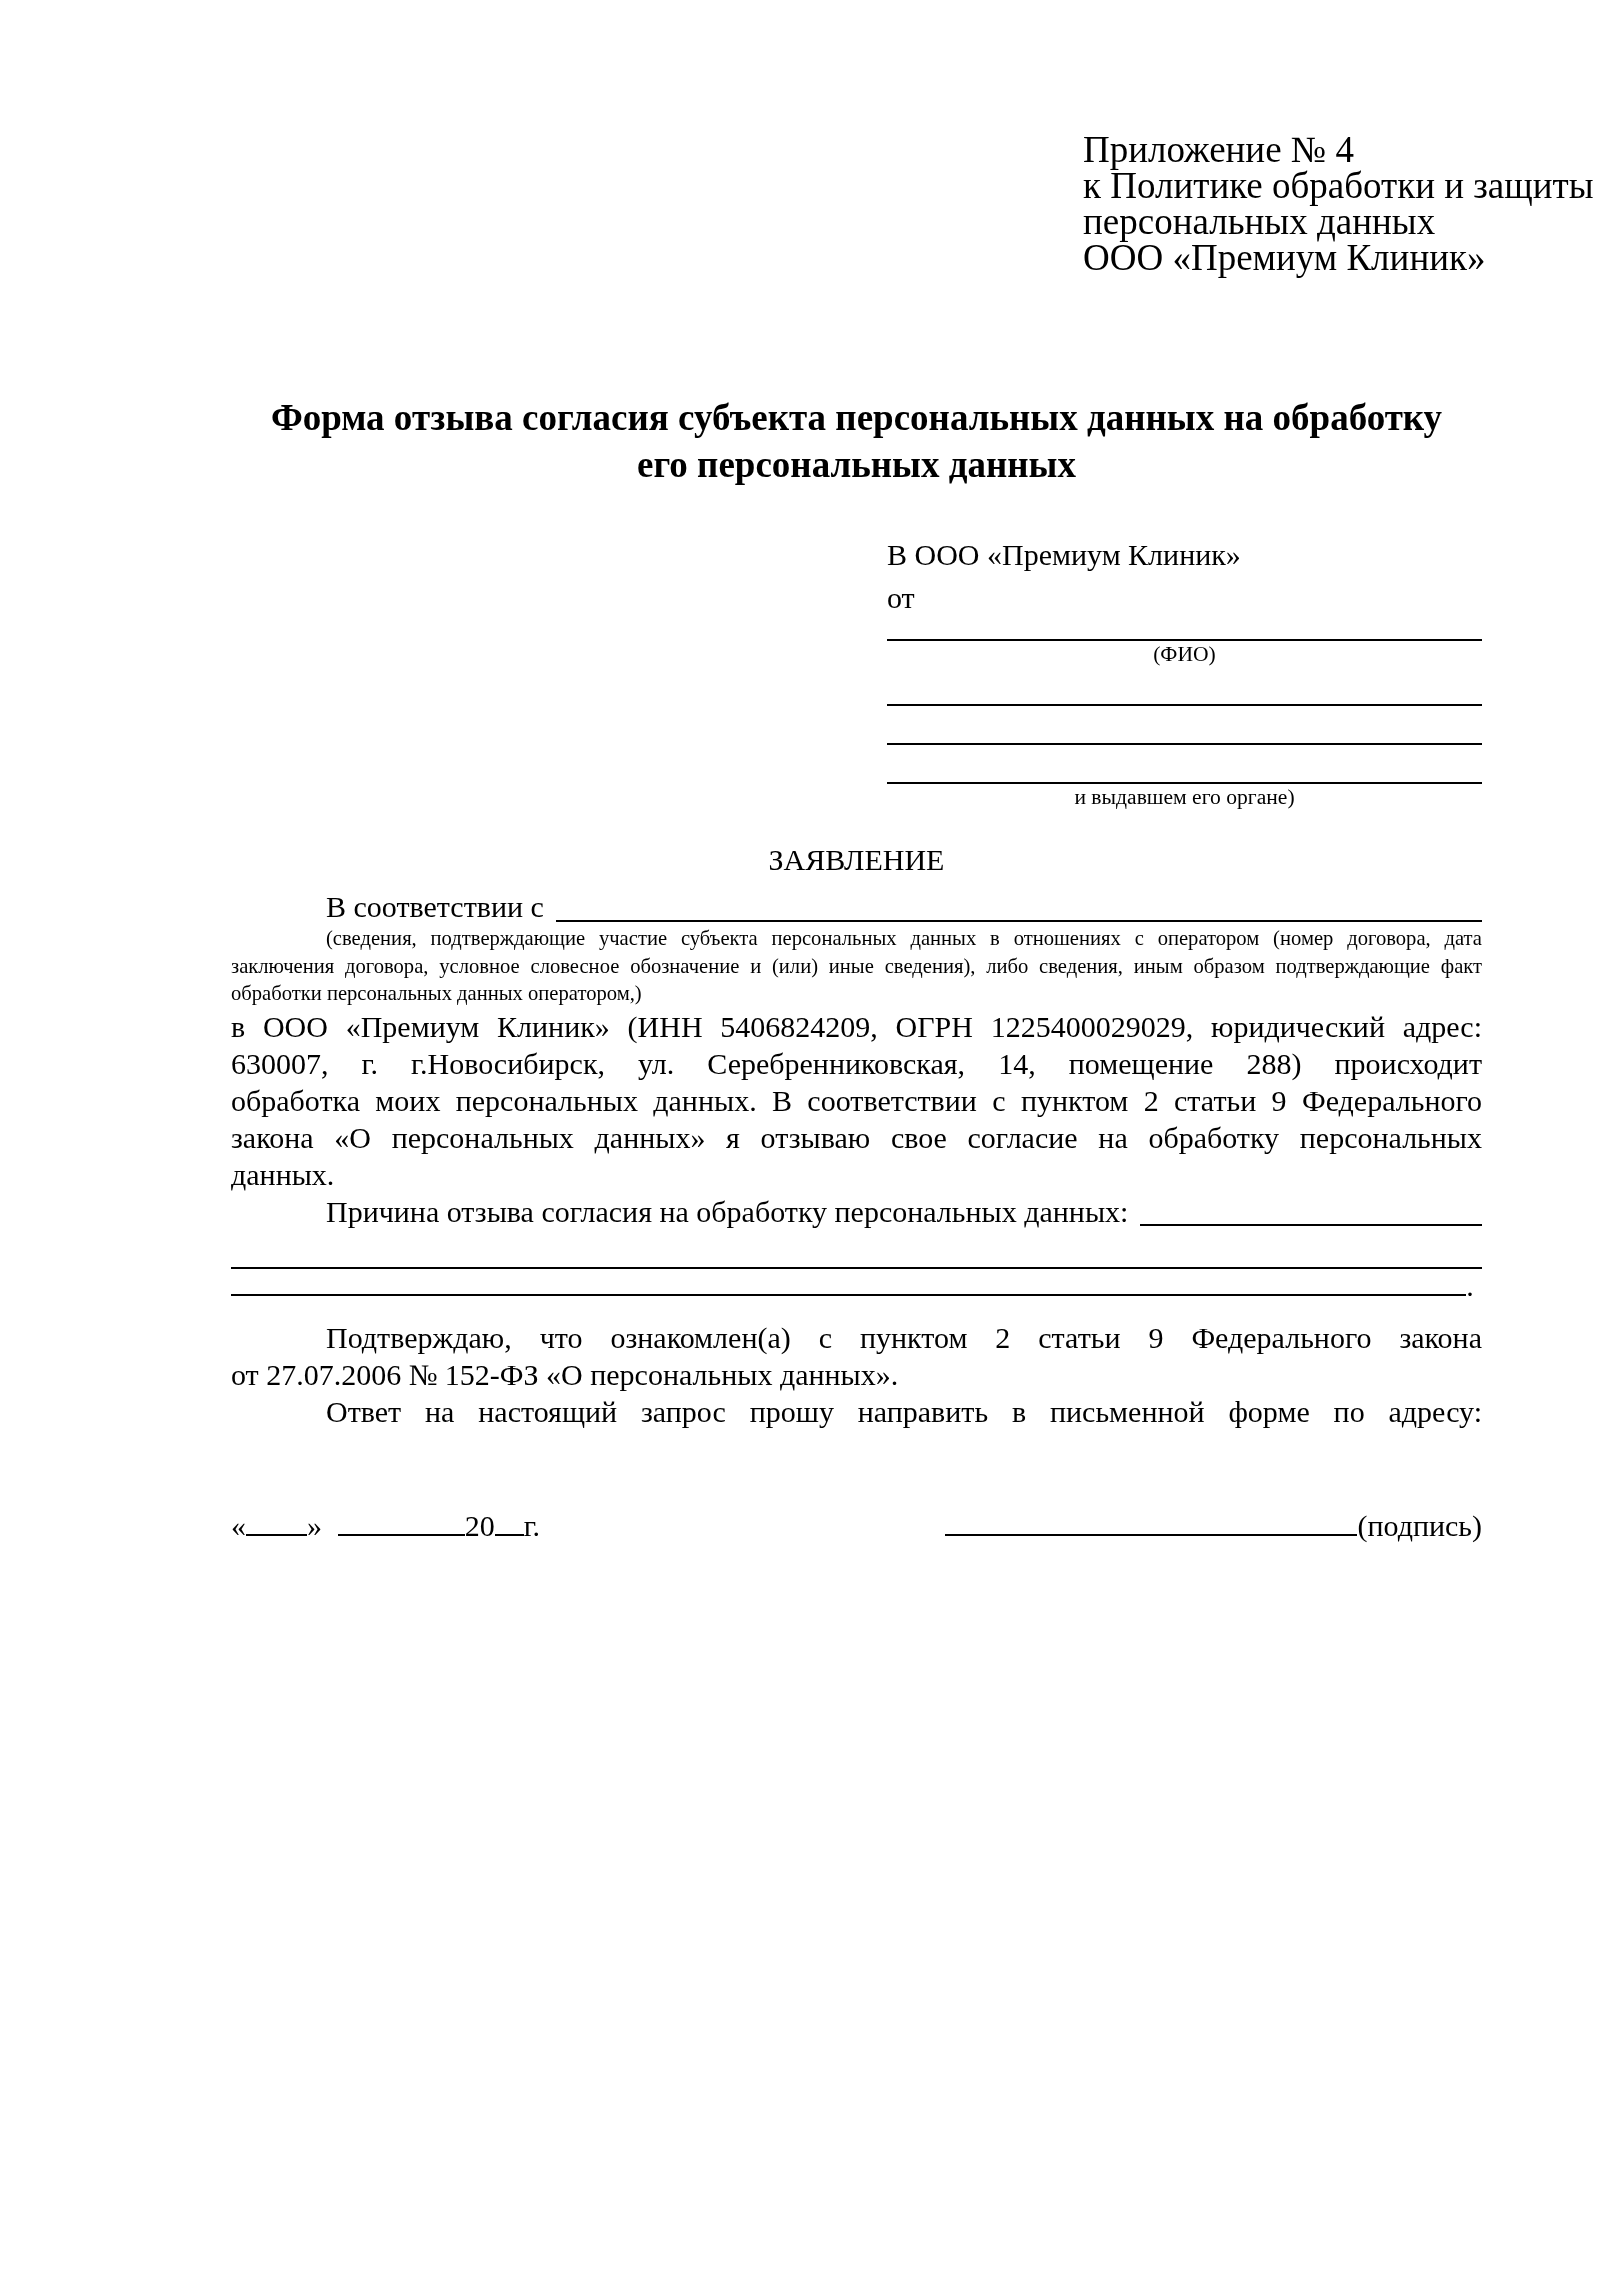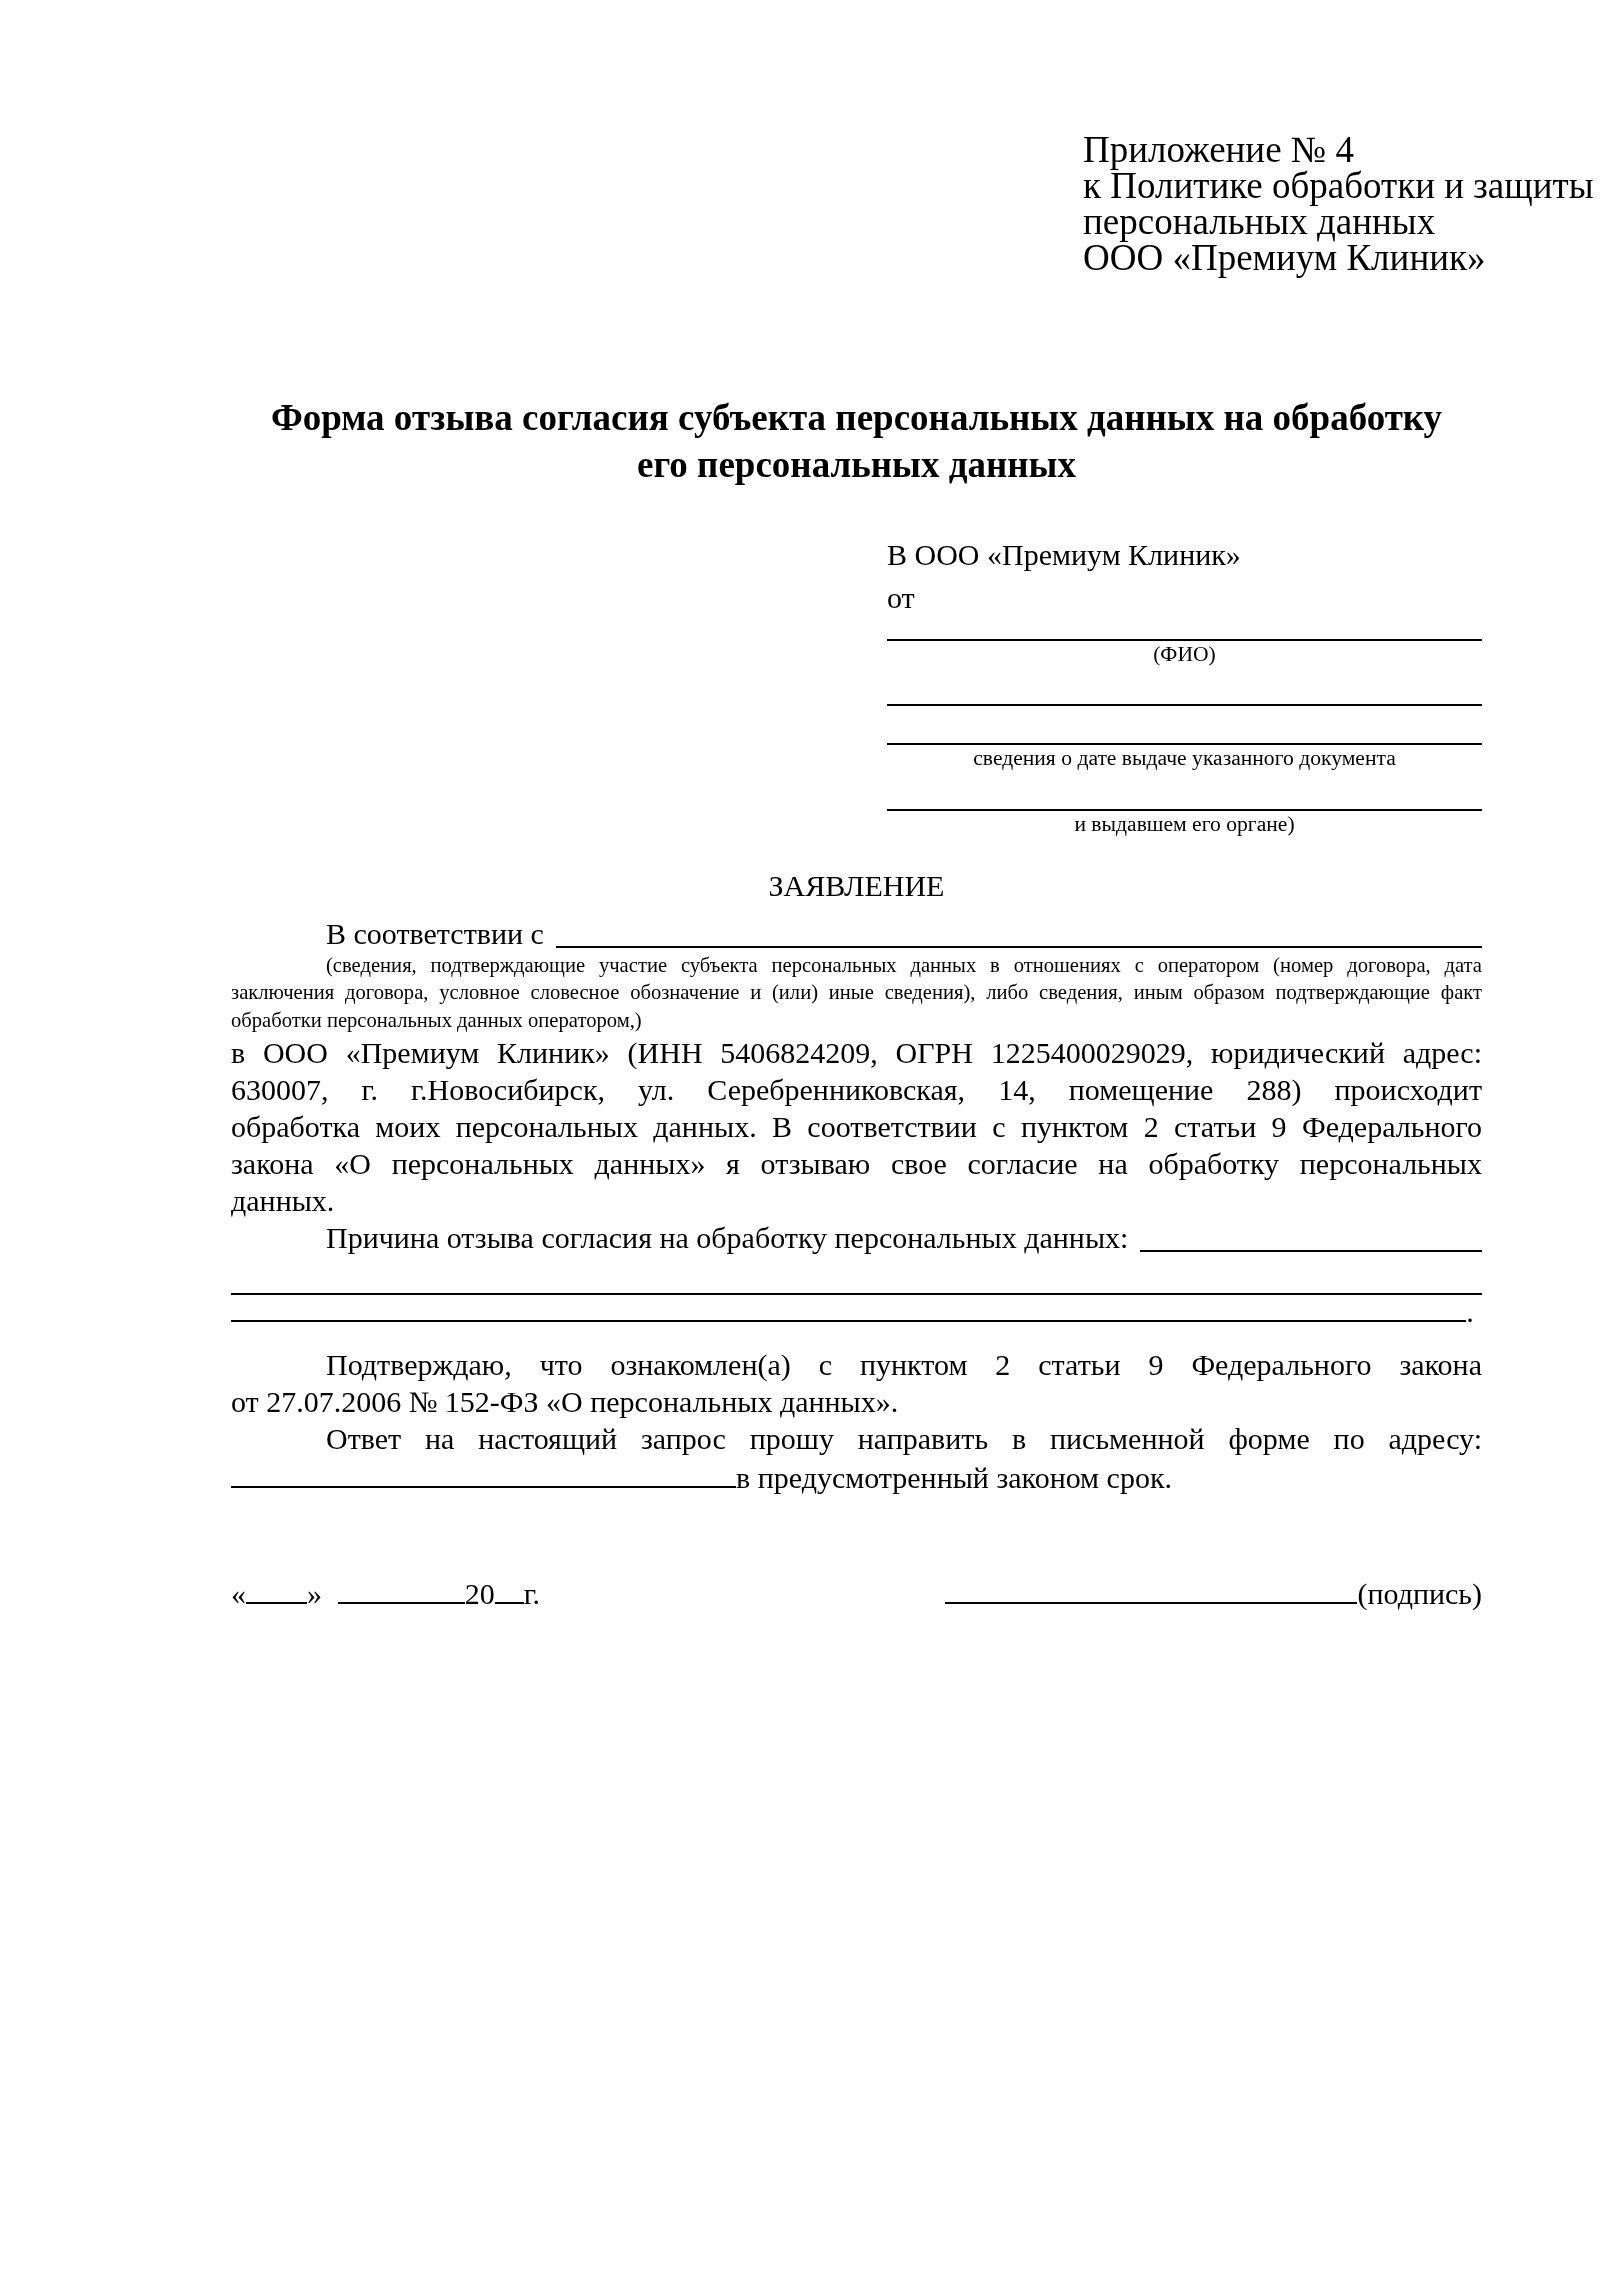--- a/index.html
+++ b/index.html
@@ -122,21 +122,20 @@
   <div class="addressee">
     <div class="addr-line">В ООО «Премиум Клиник»</div>
     <div class="addr-line">от</div>
 
     <div class="blank first"></div>
     <div class="caption">(ФИО)</div>
 
     <div class="blank"></div>
 
     <div class="blank"></div>
-    <div class="caption">сведения о дате выдаче указанного документа</div>
 
     <div class="blank"></div>
     <div class="caption">и выдавшем его органе)</div>
   </div>
 
   <div class="statement-heading">ЗАЯВЛЕНИЕ</div>
 
   <div class="flexline intro">
     <span class="label">В соответствии с</span>
     <span class="fill"></span>
@@ -165,21 +164,20 @@
 
   <div class="blank-row2"><span class="bl bl-dot"></span><span>.</span></div>
 
   <div class="confirm-par">
     <div class="line ind just">Подтверждаю, что ознакомлен(а) с пунктом 2 статьи 9 Федерального закона</div>
     <div class="line">от 27.07.2006 № 152-ФЗ «О персональных данных».</div>
   </div>
 
   <div class="line ind just">Ответ на настоящий запрос прошу направить в письменной форме по адресу:</div>
 
-  <div class="reply-line2"><span class="bl bl-addr"></span><span>в предусмотренный законом срок.</span></div>
 
   <div class="sig-row">
     <div class="sig-group"><span>«</span><span class="bl bl-d1"></span><span>»</span><span class="bl bl-d2"></span><span>20</span><span class="bl bl-d3"></span><span>г.</span></div>
     <div class="sig-group"><span class="bl bl-sig"></span><span>(подпись)</span></div>
   </div>
 
 </div>
 
 
 </body></html>

